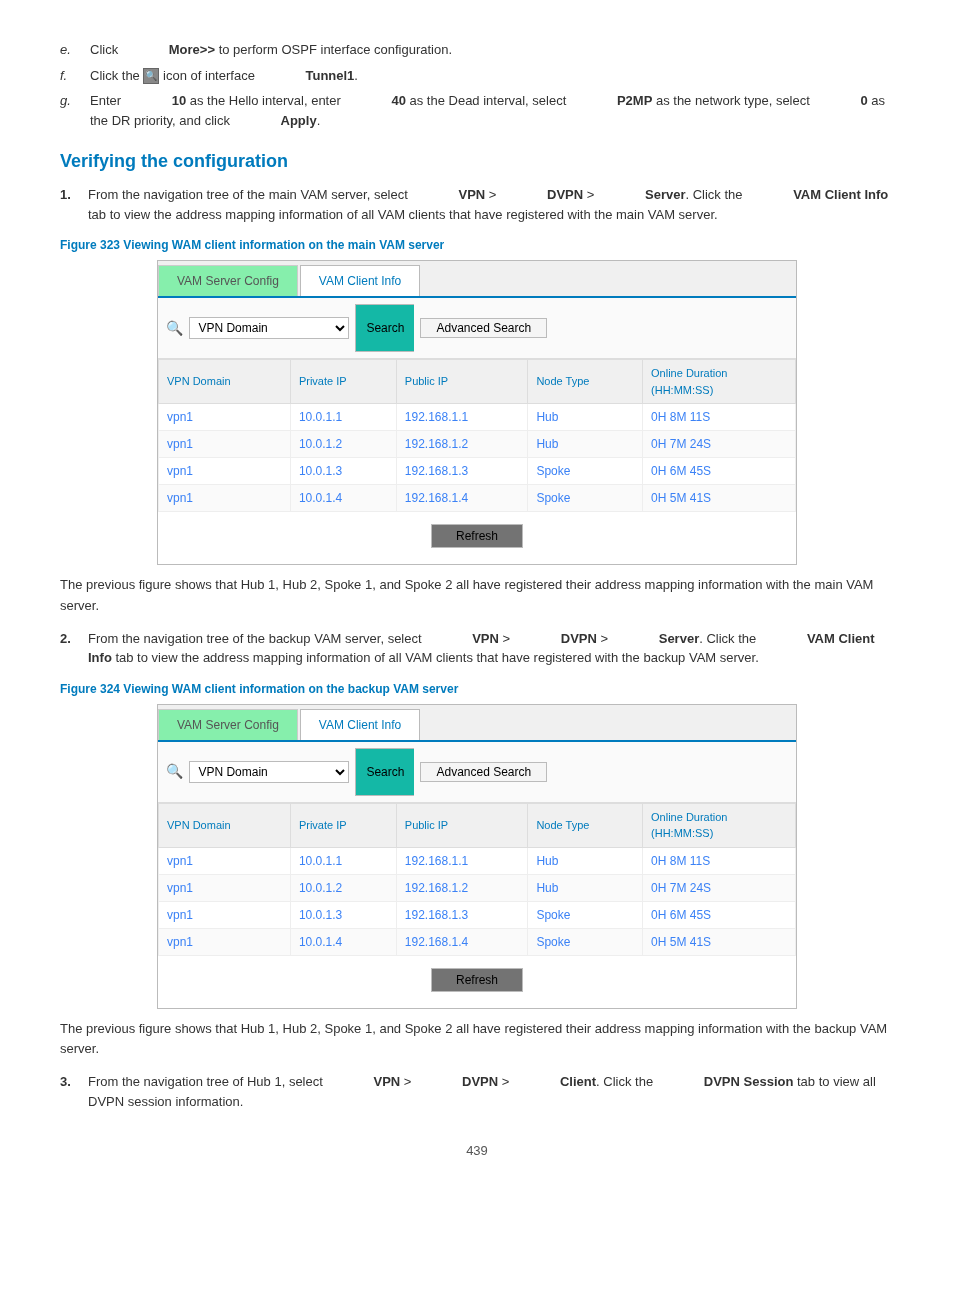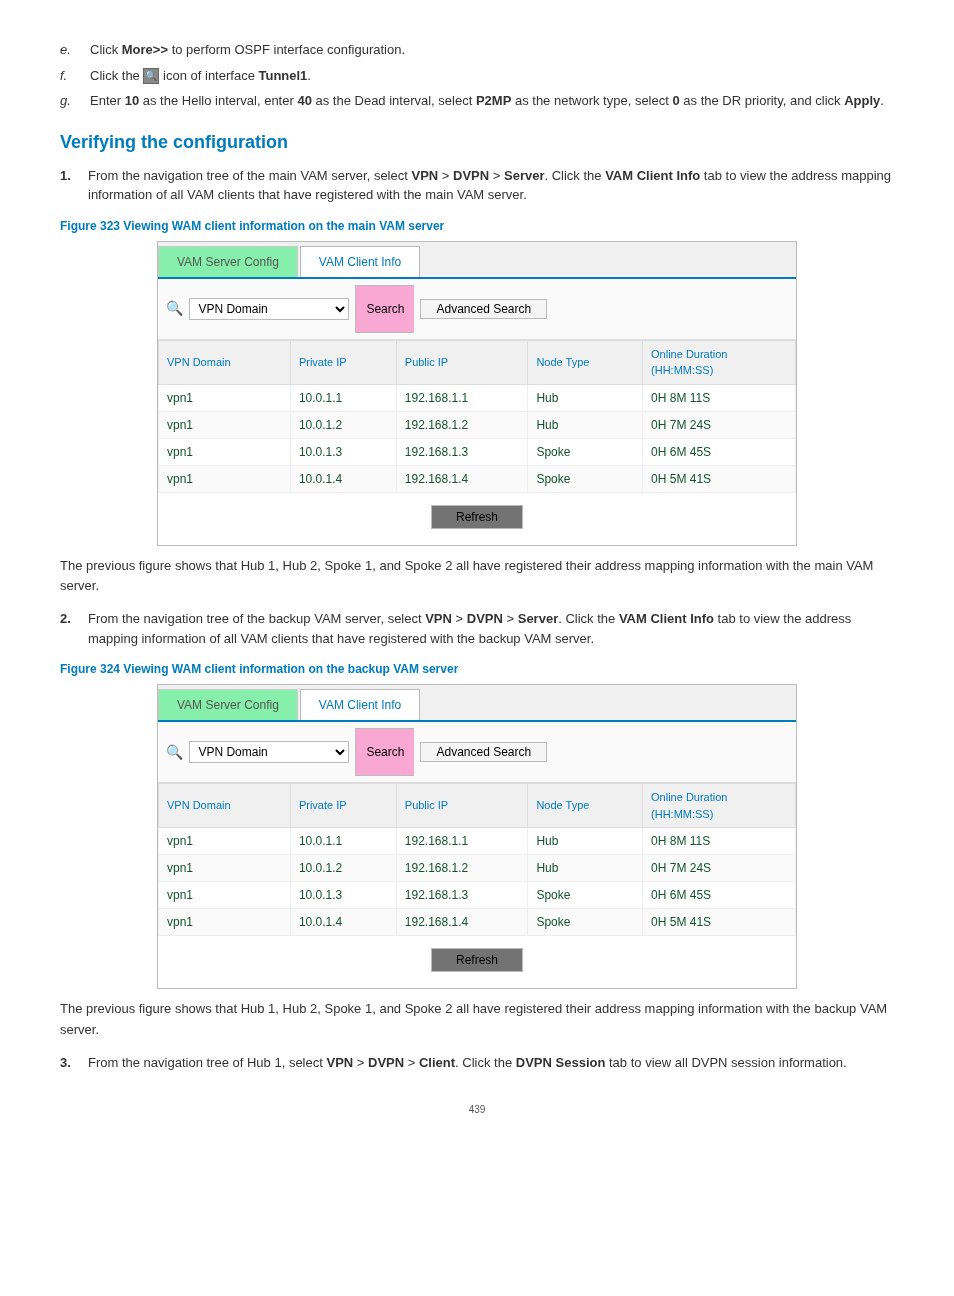--- a/index.html
+++ b/index.html
@@ -35,21 +35,21 @@
       margin-bottom: 10px;
     }
     .numbered-item .num {
       min-width: 28px;
       font-weight: bold;
       color: #333;
     }
     .numbered-item .content {
       flex: 1;
     }
-    b { font-weight: bold; }
+    b { font-weight: bold; margin-left: 47px; }
     .figure-title {
       color: #007bbd;
       font-size: 12px;
       margin: 12px 0 6px 0;
       font-weight: bold;
     }
     .ui-panel {
       border: 1px solid #bbb;
       width: 640px;
       margin: 0 auto 10px auto;
@@ -92,21 +92,21 @@
     }
     .ui-select {
       border: 1px solid #bbb;
       padding: 2px 4px;
       font-size: 12px;
       min-width: 160px;
       background: #fff;
     }
     .ui-search-btn {
       border: 1px solid #bbb;
-      background: #f9a8d4;
+      background: #14b8a6;
       padding: 16px 10px;
       font-size: 12px;
       cursor: pointer;
       border-right: none;
     }
     .ui-advsearch-btn {
       border: 1px solid #bbb;
       background: #f5f5f5;
       padding: 2px 15px;
       font-size: 12px;
@@ -122,21 +122,21 @@
       border: 1px solid #ddd;
       padding: 5px 8px;
       text-align: left;
       color: #007bbd;
       font-weight: normal;
       font-size: 11px;
     }
     .ui-table td {
       border: 1px solid #eee;
       padding: 4px 8px;
-      color: #14532d;
+      color: #3b82f6;
     }
     .ui-table tr:nth-child(even) td {
       background: #fafafa;
     }
     .refresh-container {
       text-align: center;
       margin: 12px 0 16px 0;
     }
     .refresh-btn {
       border: 1px solid #bbb;
@@ -147,21 +147,21 @@
     }
     .para-text {
       font-size: 13px;
       color: #333;
       margin: 8px 0 12px 0;
       line-height: 1.6;
     }
     .page-num {
       text-align: center;
       margin-top: 30px;
-      font-size: 10px;
+      font-size: 13px;
       color: #555;
     }
     .inline-icon {
       display: inline-block;
       width: 16px;
       height: 16px;
       background: #888;
       vertical-align: middle;
       font-size: 10px;
       border: 1px solid #666;

